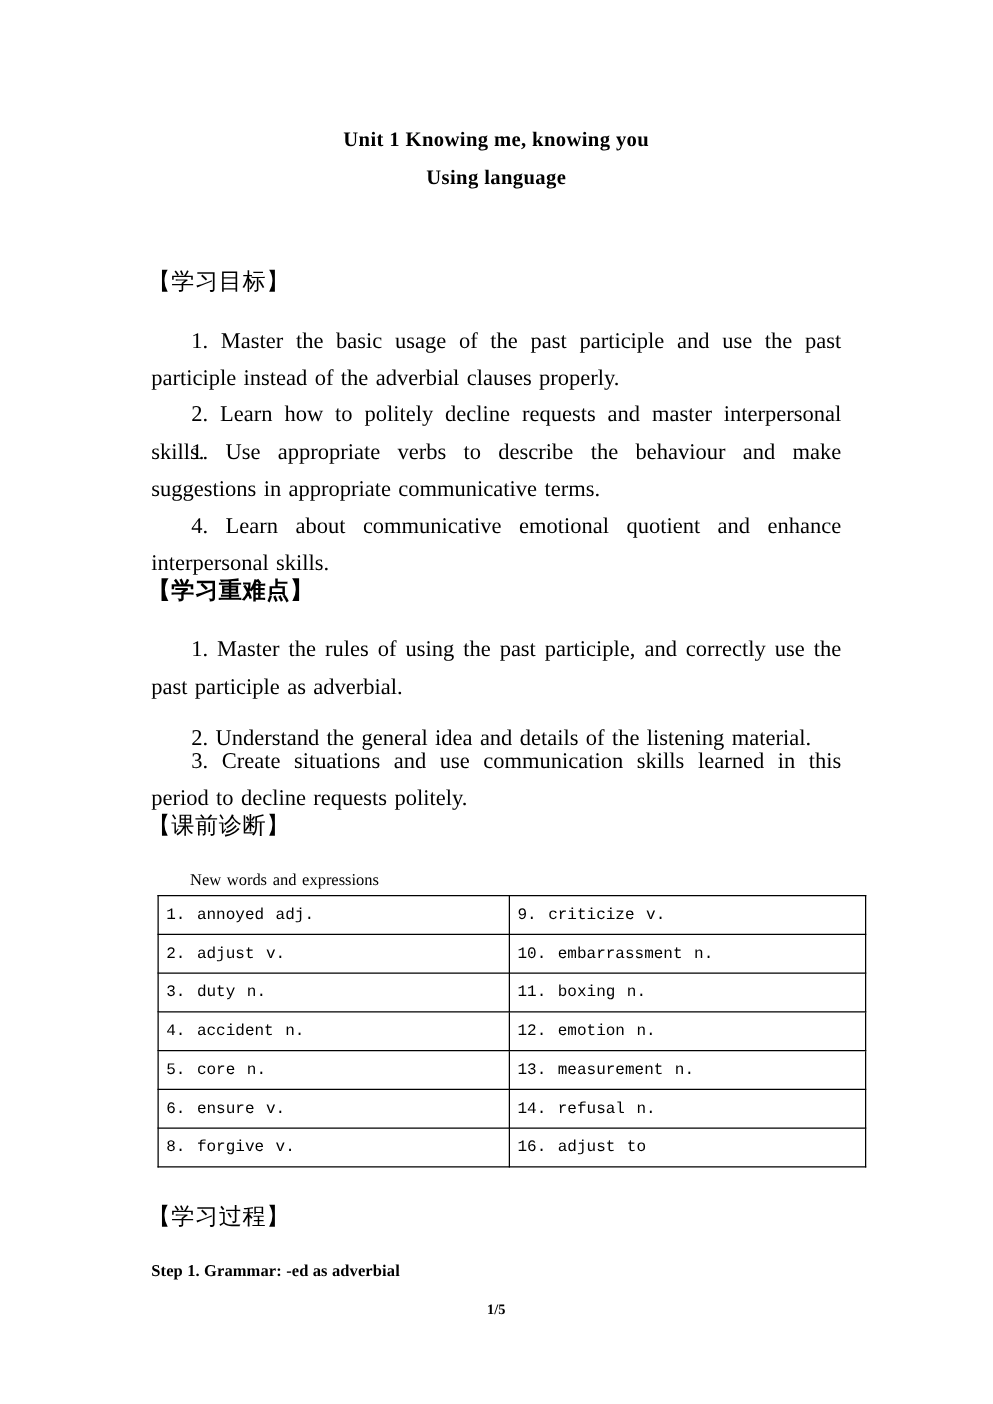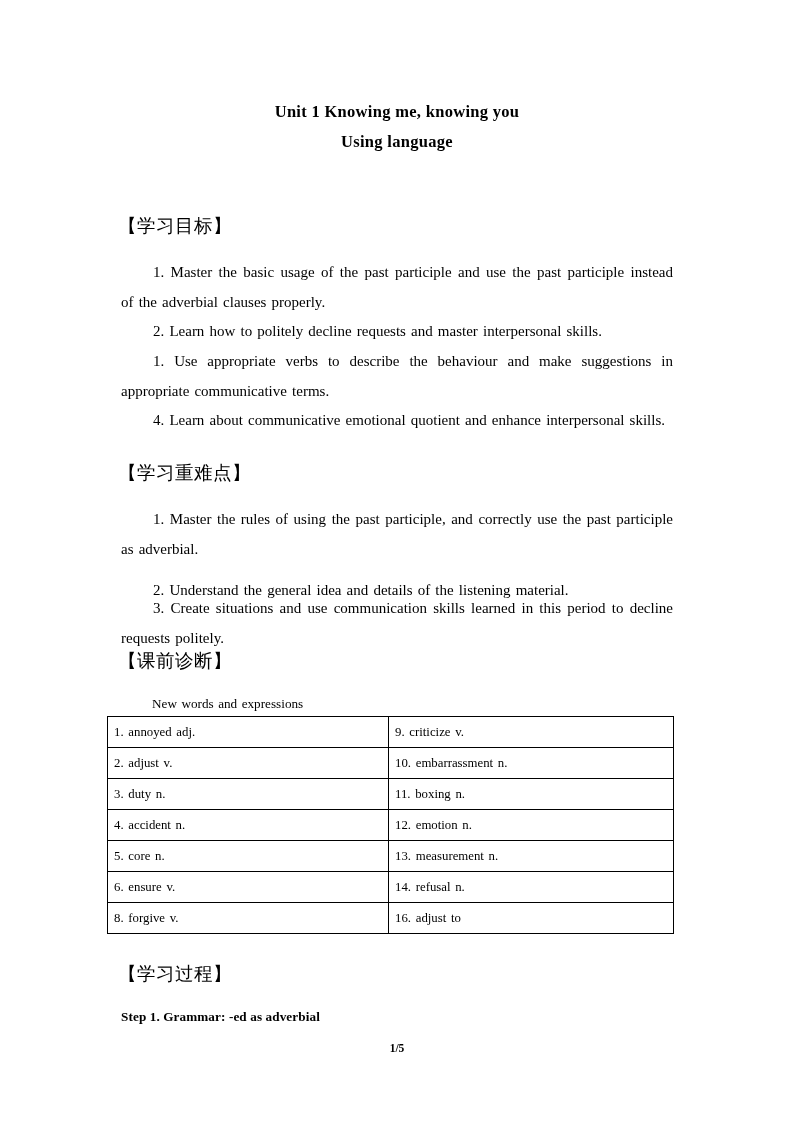--- a/index.html
+++ b/index.html
@@ -52,21 +52,21 @@
     line-height: 1.0;
     white-space: nowrap;
     letter-spacing: 0.5px;
   }
 
   
   .para {
     position: absolute;
     left: 121px;
     width: 552px;
-    font-size: 15px;
+    font-size: 18px;
     line-height: 29.5px;
     text-align: justify;
     text-justify: inter-word;
     text-indent: 32px;
     word-spacing: 1.4px;
   }
 
   
   .table-caption {
     position: absolute;
@@ -74,25 +74,26 @@
     top: 697px;
     font-size: 13.2px;
     line-height: 1.0;
     word-spacing: 1.2px;
     white-space: nowrap;
   }
 
   
   .vocab-table {
     position: absolute;
-    left: 107px;
+    left: 126px;
     top: 716px;
     width: 552px;
     border-collapse: collapse;
     table-layout: fixed;
+    font-family: Liberation Mono, monospace;
   }
   .vocab-table td {
     border: 1px solid #000000;
     height: 30px;
     padding: 0 0 0 6px;
     font-size: 12.8px;
     line-height: 30px;
     vertical-align: middle;
     word-spacing: 1.5px;
     white-space: nowrap;
@@ -132,21 +133,21 @@
 
   <div class="doc-title title-line-1">Unit 1 Knowing me, knowing you</div>
   <div class="doc-title title-line-2">Using language</div>
 
   <div class="cjk-heading" style="top:217px;">【学习目标】</div>
   <div class="para" style="top:258px;">1. Master the basic usage of the past participle  and use the past participle  instead of the adverbial  clauses  properly.</div>
   <div class="para" style="top:317px;">2. Learn how to politely  decline  requests and master interpersonal  skills.</div>
   <div class="para" style="top:347px;">1. Use  appropriate  verbs  to  describe  the  behaviour  and  make  suggestions  in appropriate  communicative  terms.</div>
   <div class="para" style="top:406px;">4. Learn  about communicative    emotional  quotient  and enhance  interpersonal skills.</div>
 
-  <div class="cjk-heading" style="top:464px;">【学习重难点】</div>
+  <div class="cjk-heading" style="top:464px;font-weight:bold;">【学习重难点】</div>
   <div class="para" style="top:505px;">1. Master the rules of using  the past participle,  and correctly use the past participle as adverbial.</div>
   <div class="para" style="top:564px;margin-top:12px;">2. Understand  the general  idea and details  of the listening  material.</div>
   <div class="para" style="top:594px;">3. Create situations  and use communication  skills  learned in this  period to decline requests politely.</div>
 
   <div class="cjk-heading" style="top:652px;">【课前诊断】</div>
   <div class="table-caption">New words and expressions</div>
 
   <table class="vocab-table">
     <tbody>
       <tr>

